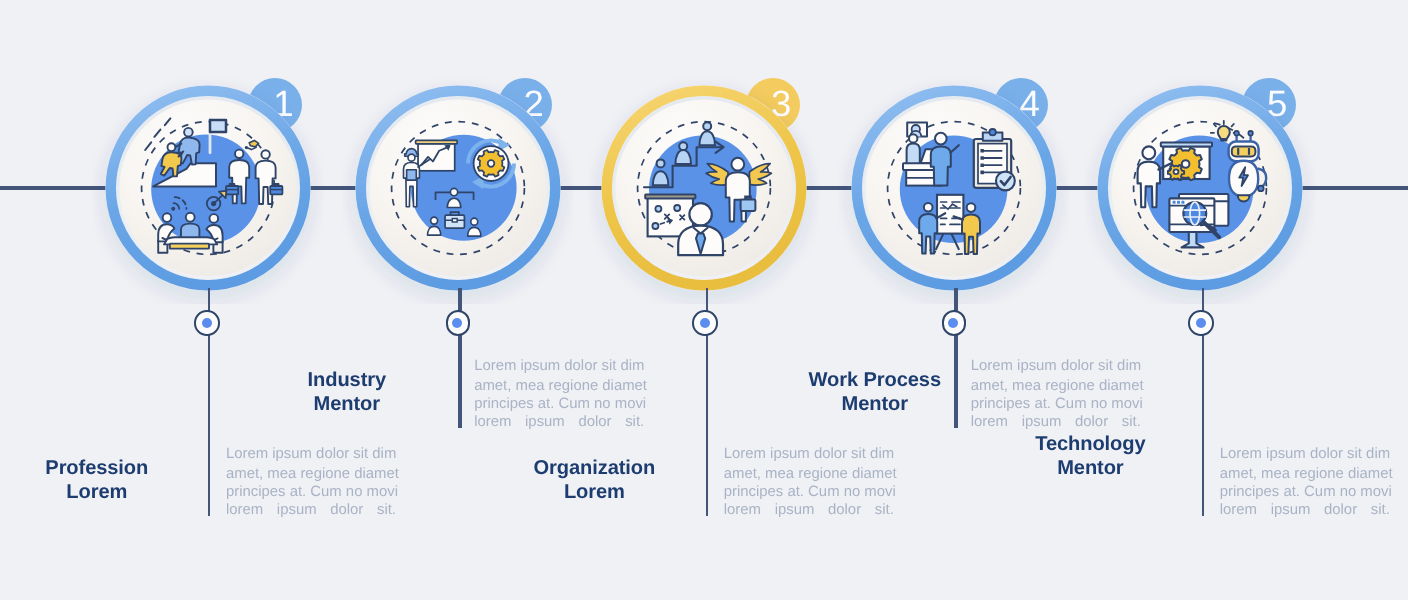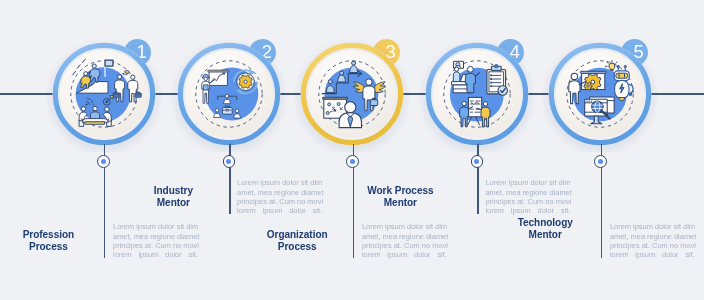--- a/index.html
+++ b/index.html
@@ -152,21 +152,21 @@
           <path d="M63.5 59.8 L67.2 59.4 L66.8 63.1Z" fill="#f4cf5c" stroke-linejoin="round"></path>
         </g>
       </g>
     </svg>
   </div>
   <div class="stem" style="left:103.8px;top:144px;height:114.2px"></div>
   <div class="dot" style="left:97.3px;top:155.2px">
       <i></i>
     </div>
   <div class="ttl" style="left:0px;top:229.2px;width:96.8px">Profession
-Process</div>
+Lorem</div>
   <div class="bdy" style="left:113px;top:222.3px">
     <span>Lorem ipsum dolor sit dim</span>
     <span>amet, mea regione diamet</span>
     <span>principes at. Cum no movi</span>
     <span>lorem ipsum dolor sit.</span>
   </div>
 
   <div class="badge" style="left:249.4px;top:38.5px;background:#79b0ea">2</div>
   <div class="node" style="left:170.7px;top:35.6px">
     <svg viewBox="0 0 116 116">
@@ -307,21 +307,21 @@
           <path d="M54.9 80.8 l2.8 0 l0.9 2.4 l-2.3 7.8 l-2.3 -7.8Z" fill="#6ea9ec" stroke="#2f4468" stroke-width="1.0" stroke-linejoin="round"></path>
         </g>
       </g>
     </svg>
   </div>
   <div class="stem" style="left:352.7px;top:144px;height:114.2px"></div>
   <div class="dot" style="left:346.2px;top:155.2px">
       <i></i>
     </div>
   <div class="ttl" style="left:248.8px;top:229.2px;width:96.8px">Organization
-Process</div>
+Lorem</div>
   <div class="bdy" style="left:361.9px;top:222.3px">
     <span>Lorem ipsum dolor sit dim</span>
     <span>amet, mea regione diamet</span>
     <span>principes at. Cum no movi</span>
     <span>lorem ipsum dolor sit.</span>
   </div>
 
   <div class="badge" style="left:497.4px;top:38.5px;background:#79b0ea">4</div>
   <div class="node" style="left:418.7px;top:35.6px">
     <svg viewBox="0 0 116 116">
@@ -397,21 +397,21 @@
             <path d="M62.4 73.8 L57.8 72.2" fill="none" stroke="#2f4468" stroke-width="1.1" stroke-linecap="round"></path>
           </g>
         </g>
       </g>
     </svg>
   </div>
   <div class="stem" style="left:477px;top:144px;height:69.5px"></div>
   <div class="dot" style="left:470.5px;top:155.2px">
       <i></i>
     </div>
-  <div class="ttl" style="left:352px;top:185.4px;width:96.8px">Work Process
+  <div class="ttl" style="left:389px;top:185.4px;width:96.8px">Work Process
 Mentor</div>
   <div class="bdy" style="left:485.4px;top:178.3px">
     <span>Lorem ipsum dolor sit dim</span>
     <span>amet, mea regione diamet</span>
     <span>principes at. Cum no movi</span>
     <span>lorem ipsum dolor sit.</span>
   </div>
 
   <div class="badge" style="left:621.1px;top:38.5px;background:#79b0ea">5</div>
   <div class="node" style="left:542.4px;top:35.6px">

